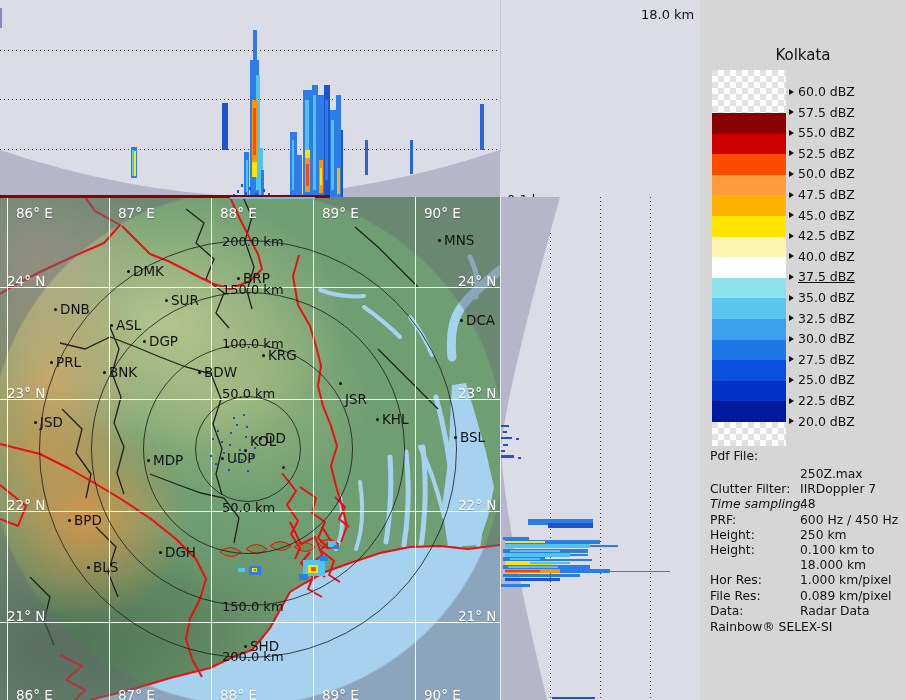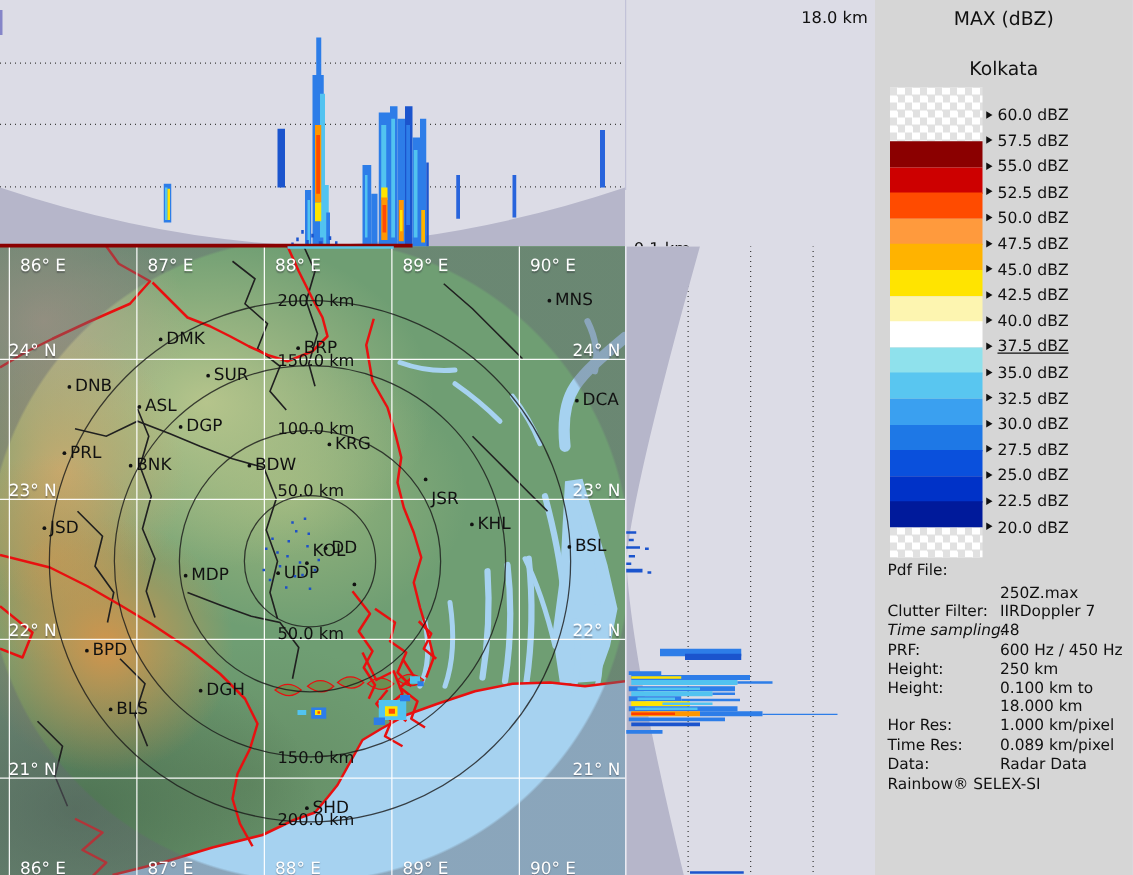--- a/index.html
+++ b/index.html
@@ -232,21 +232,20 @@
     <div class="abs vdots" style="left:99px;top:0;"></div>
     <div class="abs vdots" style="left:149px;top:0;"></div>
     <svg class="abs" width="199" height="503" style="left:0;top:0;">
       <path d="M0,0 L59,0 Q6,190 0,251 Z" fill="#b6b6ca"></path>
       <path d="M0,251 Q4,330 46,503 L0,503 Z" fill="#b6b6ca"></path>
     </svg>
   </div>
   <div class="abs" id="map-sep"></div>
 
   <div class="abs" id="legend-panel">
-    <div class="abs" id="legend-title">MAX (dBZ)</div>
     <div class="abs" id="legend-station">Kolkata</div>
     <div class="abs checker" style="left:12px;top:70px;width:74px;height:43px;"></div>
     <div id="legend-bands">
         <div class="abs legend-band" style="left: 12px; top: 113px; width: 74px; height: 21px; background: rgb(139, 0, 0);"></div>
         <div class="abs legend-band" style="left: 12px; top: 133.6px; width: 74px; height: 21px; background: rgb(205, 0, 0);"></div>
         <div class="abs legend-band" style="left: 12px; top: 154.2px; width: 74px; height: 21px; background: rgb(255, 75, 0);"></div>
         <div class="abs legend-band" style="left: 12px; top: 174.8px; width: 74px; height: 21px; background: rgb(255, 154, 61);"></div>
         <div class="abs legend-band" style="left: 12px; top: 195.4px; width: 74px; height: 21px; background: rgb(255, 179, 0);"></div>
         <div class="abs legend-band" style="left: 12px; top: 216px; width: 74px; height: 21px; background: rgb(255, 228, 0);"></div>
         <div class="abs legend-band" style="left: 12px; top: 236.6px; width: 74px; height: 21px; background: rgb(253, 245, 176);"></div>
@@ -340,21 +339,21 @@
         <div class="abs meta-label" style="top: 512.6px;">PRF:</div>
         <div class="abs meta-value" style="top: 512.6px;">600 Hz / 450 Hz</div>
         <div class="abs meta-label" style="top: 527.8px;">Height:</div>
         <div class="abs meta-value" style="top: 527.8px;">250 km</div>
         <div class="abs meta-label" style="top: 543px;">Height:</div>
         <div class="abs meta-value" style="top: 543px;">0.100 km to</div>
         <div class="abs meta-label" style="top: 558.2px;"></div>
         <div class="abs meta-value" style="top: 558.2px;">18.000 km</div>
         <div class="abs meta-label" style="top: 573.4px;">Hor Res:</div>
         <div class="abs meta-value" style="top: 573.4px;">1.000 km/pixel</div>
-        <div class="abs meta-label" style="top: 588.6px;">Time Res:</div>
+        <div class="abs meta-label" style="top: 588.6px;">File Res:</div>
         <div class="abs meta-value" style="top: 588.6px;">0.089 km/pixel</div>
         <div class="abs meta-label" style="top: 603.8px;">Data:</div>
         <div class="abs meta-value" style="top: 603.8px;">Radar Data</div>
       </div>
     <div class="abs" id="legend-footer">Rainbow® SELEX-SI</div>
   </div>
 
   <div class="abs" id="fx" style="left:0;top:0;width:906px;height:700px;pointer-events:none;">
       <div class="abs echo" style="left: 0px; top: 8px; width: 2px; height: 20px; background: rgb(133, 133, 200);"></div>
       <div class="abs echo" style="left: 131px; top: 147px; width: 6px; height: 31px; background: rgb(45, 125, 232);"></div>

